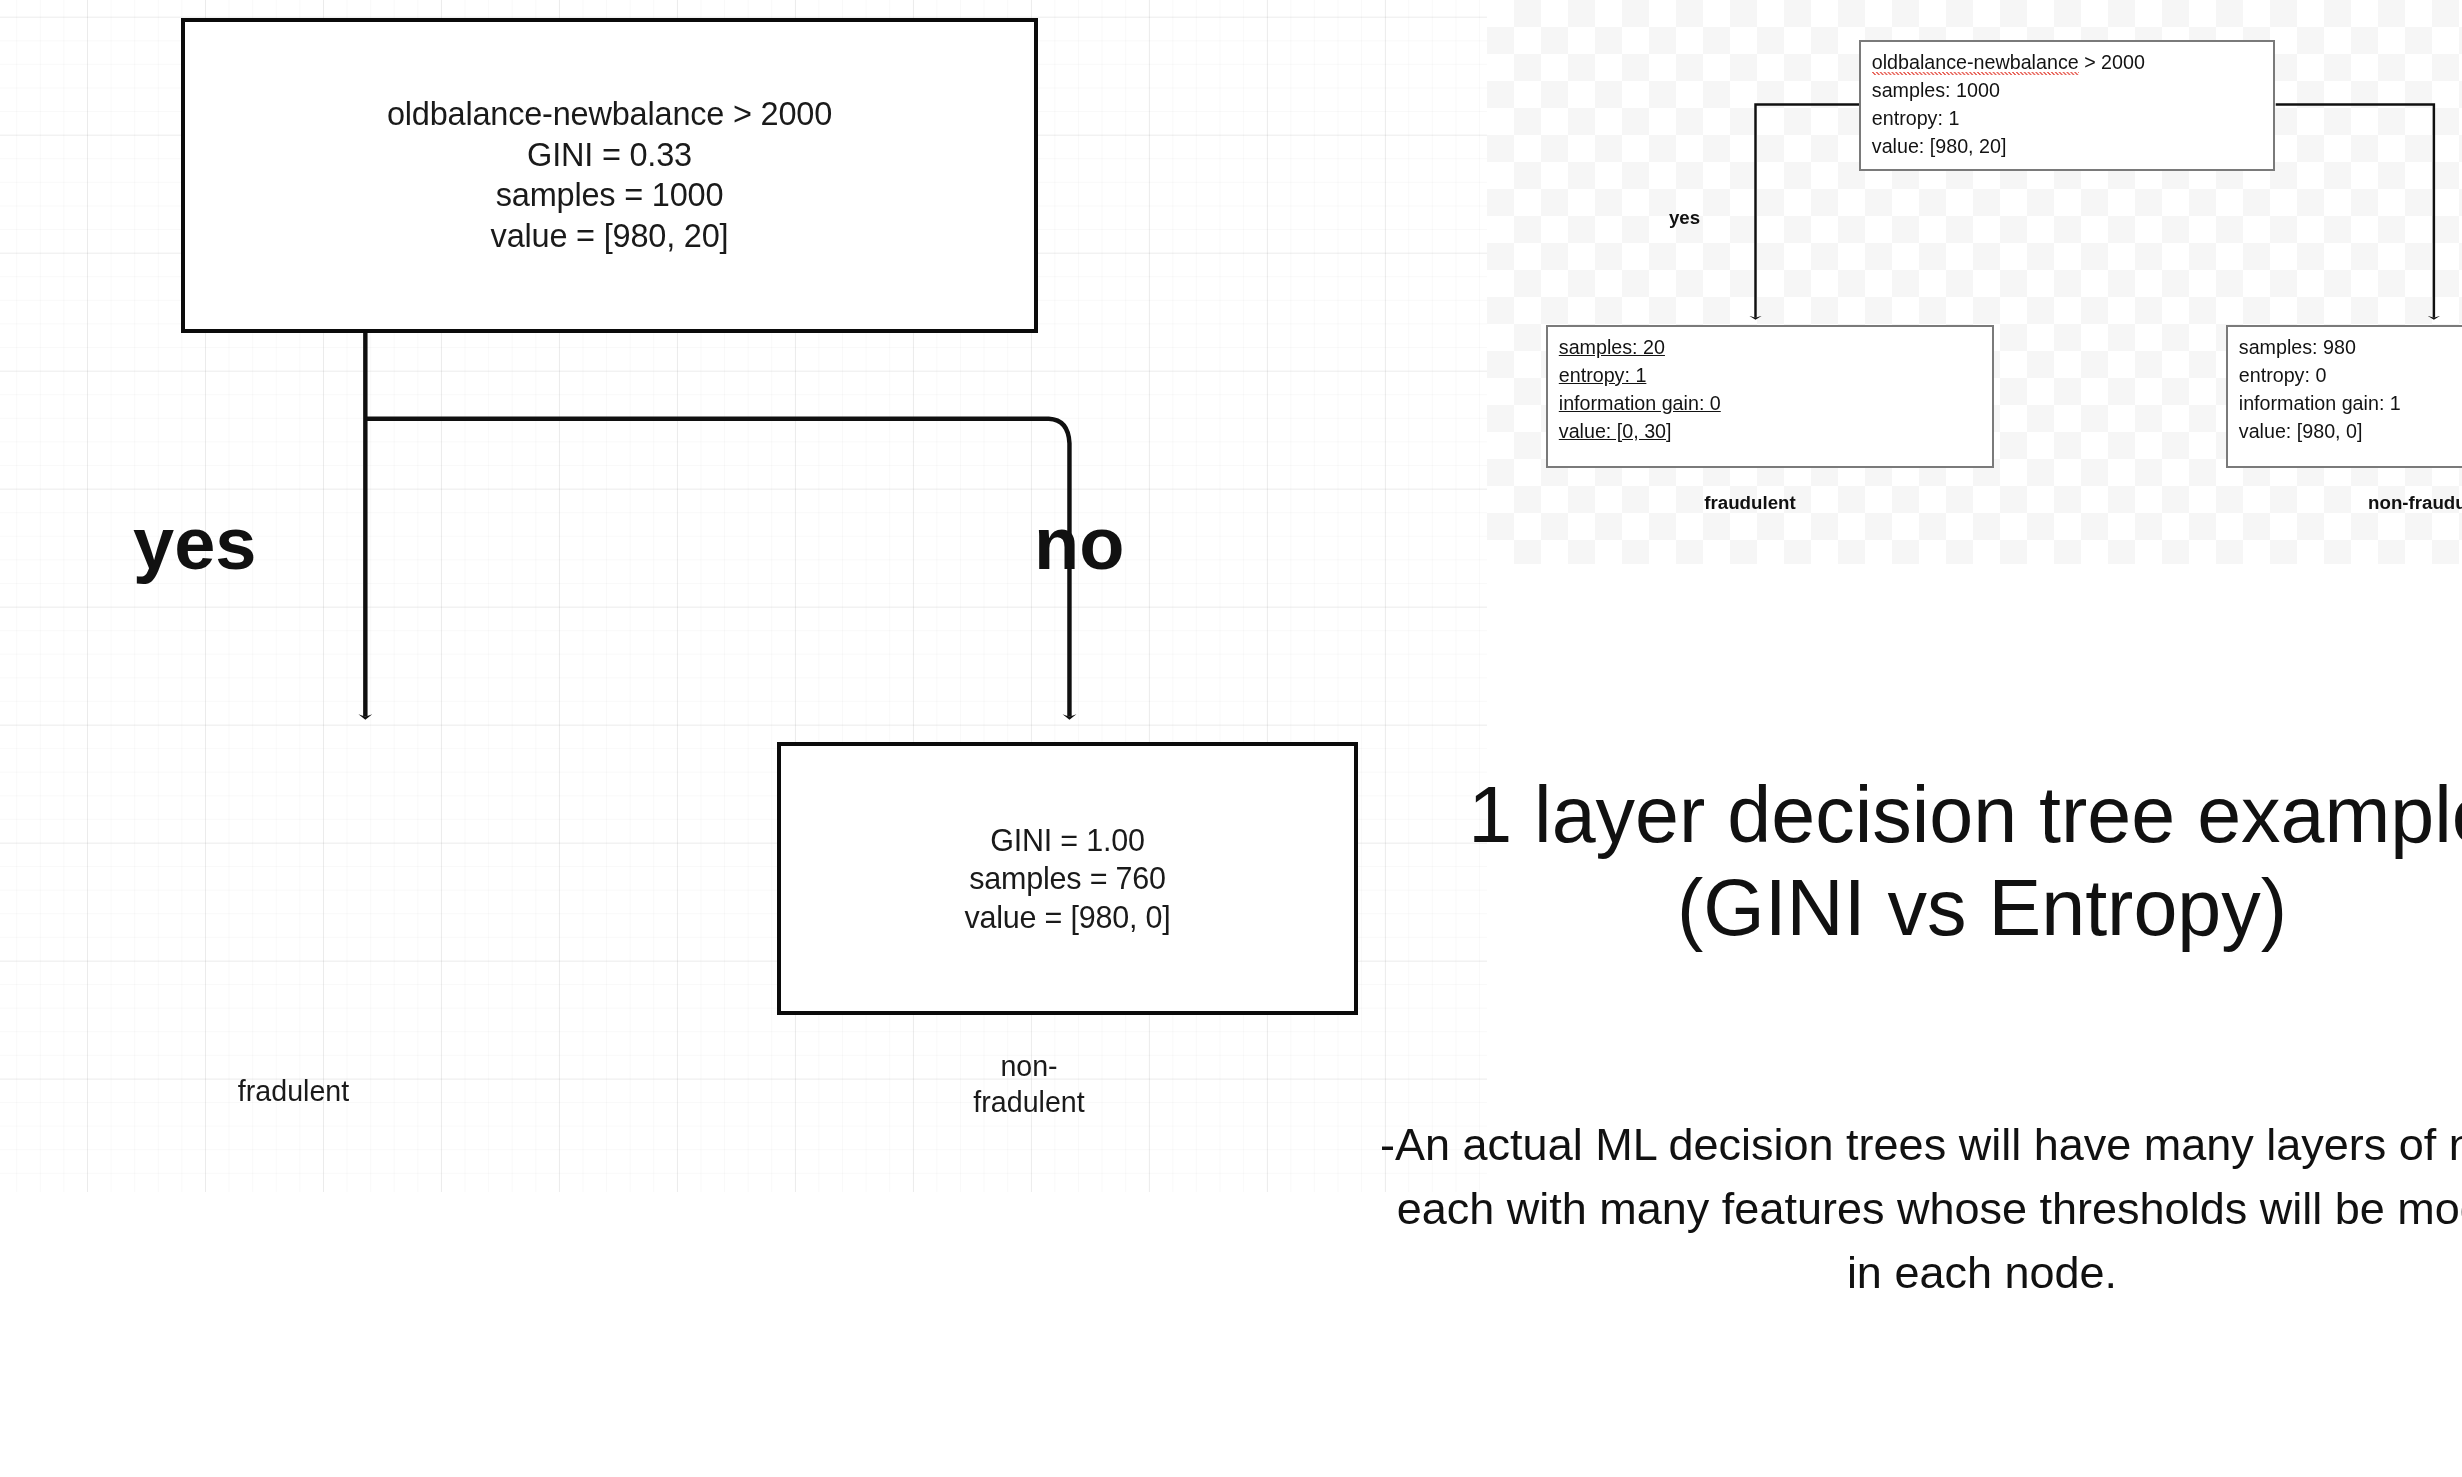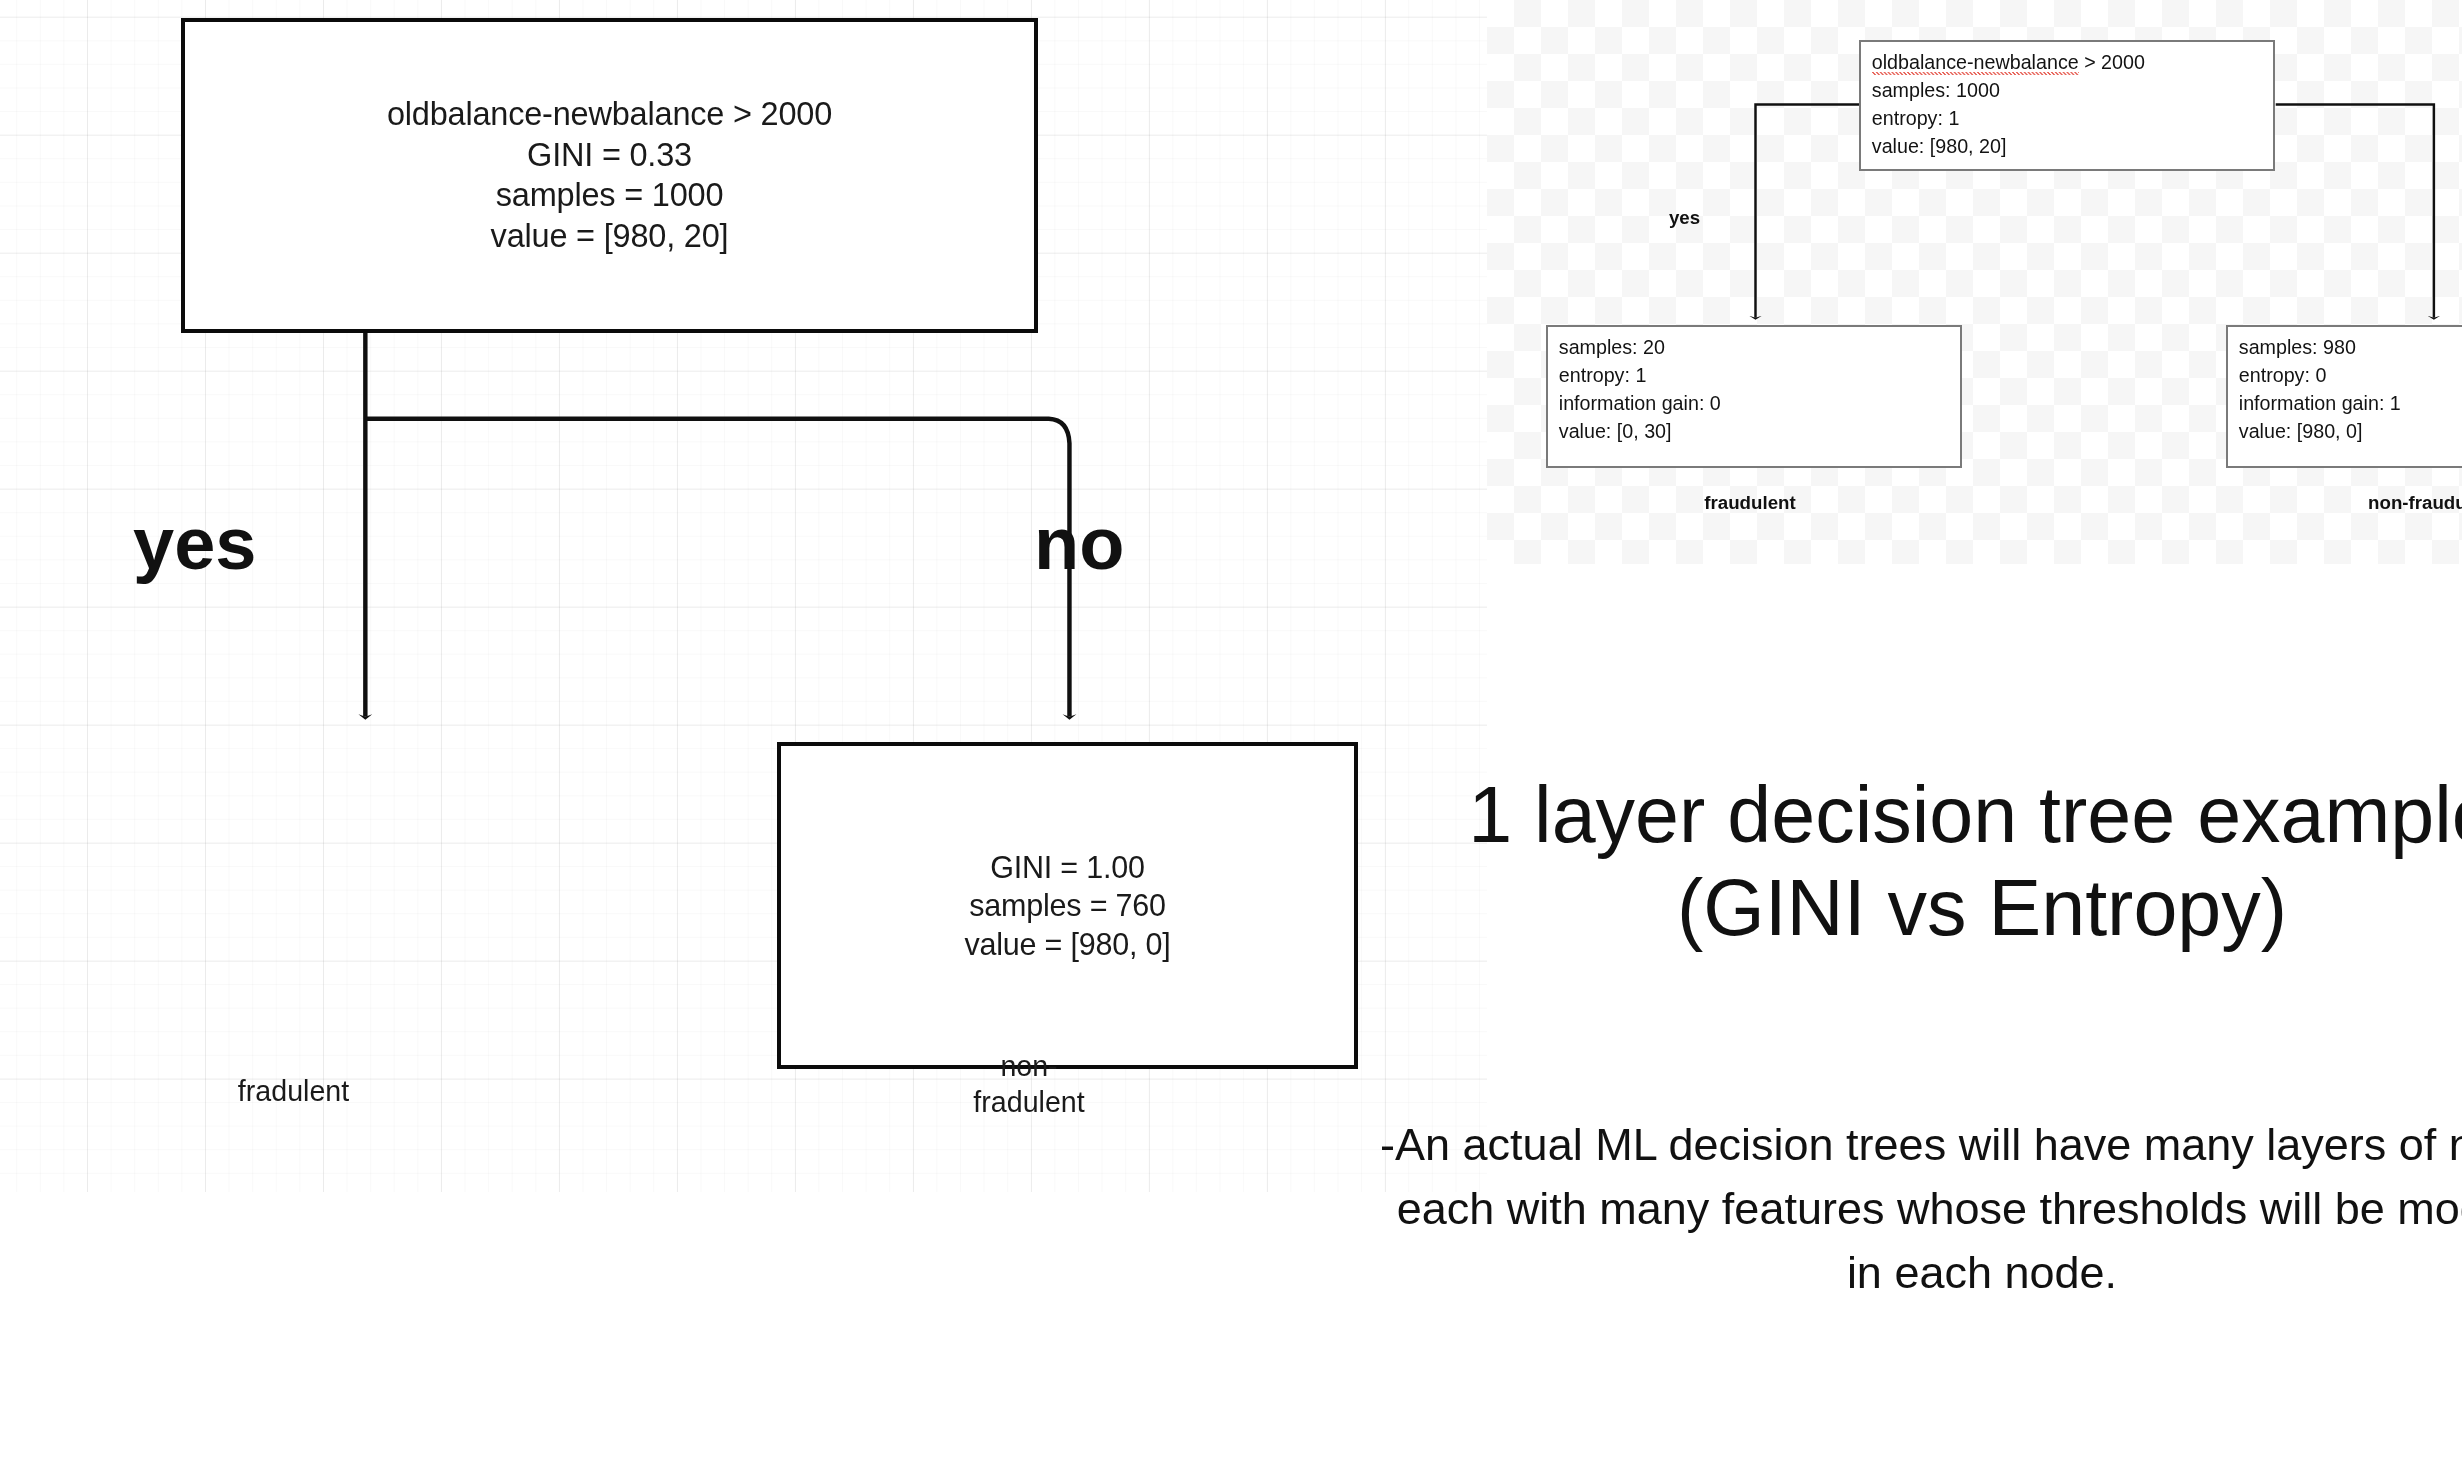--- a/index.html
+++ b/index.html
@@ -35,21 +35,21 @@
     color:#1a1a1a;
   }
   .gbox .ln{
     font-size:30.5px;line-height:1.25;white-space:nowrap;
     font-family:"Liberation Sans", sans-serif;
     letter-spacing:-0.2px;
   }
   #g-root{left:181px;top:17.7px;width:857px;height:315px;}
   #g-root .ln{font-size:32.5px;}
   #g-leaf-left{left:91px;top:742px;width:549px;height:273px;}
-  #g-leaf-right{left:777px;top:742px;width:581px;height:327px;}
+  #g-leaf-right{left:777px;top:742px;width:581px;height:273px;}
 
   .glabel{
     position:absolute;font-size:28.6px;color:#1a1a1a;text-align:center;
     line-height:1.25;font-family:"Liberation Sans", sans-serif;
   }
   #g-cap-left{left:148px;top:1074px;width:291px;}
   #g-cap-right{left:918px;top:1049px;width:222px;}
 
   .gyesno{
     position:absolute;font-size:74px;font-weight:bold;color:#111;
@@ -71,21 +71,21 @@
     background-position:0 0, 27px 27px;
     overflow:hidden;
   }
   .ebox{
     position:absolute;background:#fff;border:2px solid #7a7a7a;
     box-sizing:border-box;padding:6.9px 10.8px;
     font-size:19.7px;line-height:1.42;color:#131313;
     font-family:"Liberation Sans", sans-serif;
   }
   #e-root{left:372px;top:40px;width:416px;height:131px;}
-  #e-leaf-left{left:59px;top:325px;width:416px;height:143px;}
+  #e-leaf-left{left:59px;top:325px;width:448px;height:143px;text-decoration:underline;}
   #e-leaf-right{left:739px;top:325px;width:416px;height:143px;}
   .spell{
     border-bottom:0;
     background-image:
       linear-gradient(45deg,transparent 40%,#e8645a 40%,#e8645a 60%,transparent 60%);
     background-size:3.9px 3.4px;
     background-repeat:repeat-x;
     background-position:0 100%;
     padding-bottom:2px;
   }

